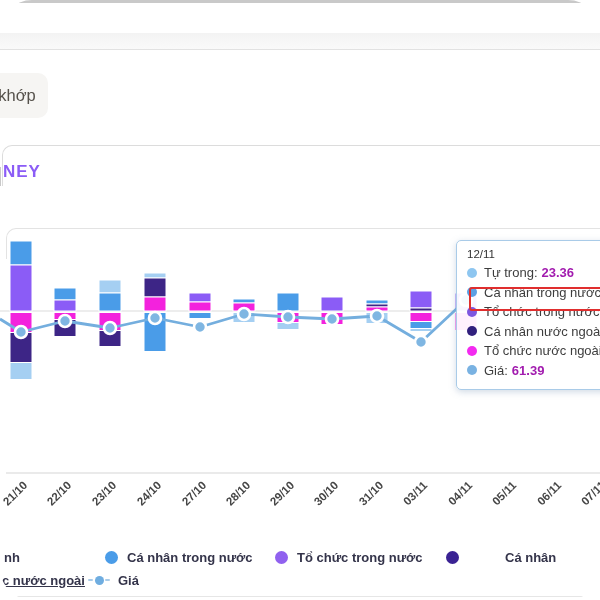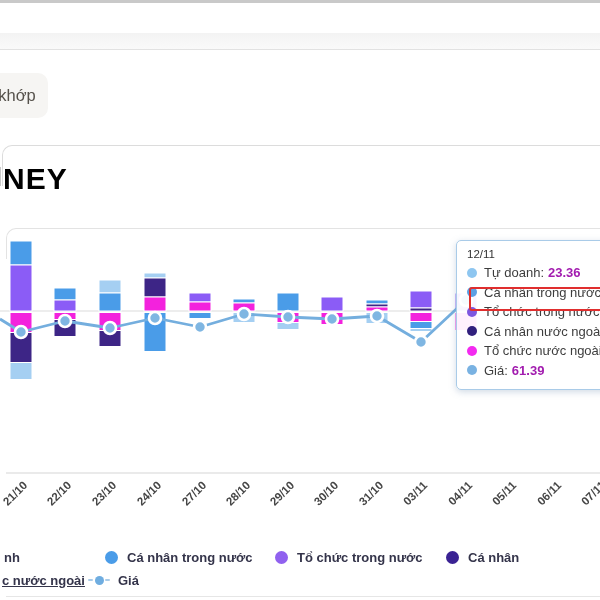--- a/index.html
+++ b/index.html
@@ -1,27 +1,27 @@
 <!DOCTYPE html>
 <html><head>
 <meta charset="utf-8">
 <style>
   html,body{margin:0;padding:0;}
   .page{position:relative;width:600px;height:600px;background:#fff;overflow:hidden;
-        font-family:"Liberation Sans","DejaVu Sans",sans-serif;}
+        font-family:"Liberation Sans","DejaVu Sans",sans-serif;border-radius:32px;}
   .topline{position:absolute;left:0;top:0;width:600px;height:3px;background:#c9c9c9;}
   .band{position:absolute;left:0;top:33px;width:600px;height:16px;
         background:linear-gradient(#f3f3f3,#fafafa);border-bottom:1px solid #e2e2e2;}
   .btn-khop{position:absolute;left:-24px;top:73px;width:72px;height:45px;border:none;
         border-radius:10px;background:#f6f5f3;color:#55514b;font-size:16.5px;
         font-family:inherit;text-align:center;padding-left:16px;cursor:pointer;}
   .card1{position:absolute;left:2px;top:145px;width:640px;height:40px;
         border-top:1.5px solid #dcdcdc;border-left:1.5px solid #dcdcdc;
         border-radius:10px 0 0 0;pointer-events:none;}
-  .logo{position:absolute;left:3px;top:162px;color:#000000;font-size:30px;font-weight:800;
+  .logo{position:absolute;left:3px;top:162px;color:#8b5cf6;font-size:17px;font-weight:800;
         letter-spacing:1px;text-align:right;}
   .logo-frag{position:absolute;left:-3px;top:167px;width:4px;height:19px;background:#c9c9c9;}
   .card2{position:absolute;left:6px;top:228px;width:640px;height:30px;
         border-top:1.5px solid #e3e3e3;border-left:1.5px solid #e3e3e3;
         border-radius:10px 0 0 0;pointer-events:none;}
   .card2-bottom{position:absolute;left:6px;top:596px;width:594px;border-top:1px solid #e6e6e6;}
   .chart-wrap{position:absolute;left:0;top:228px;width:620px;height:372px;}
   .tooltip{position:absolute;left:456px;top:240px;width:172px;
         background:rgba(255,255,255,0.93);border:1.5px solid #a9cbe8;border-radius:5px;
         box-shadow:0 2px 7px rgba(120,150,180,0.35);padding:7px 10px 9px 10px;z-index:5;}
@@ -130,21 +130,21 @@
           <text transform="translate(606,258) rotate(-45)" text-anchor="end">07/11</text>
         </g>
       </svg>
   </div>
 
   <div class="tooltip">
     <div class="tt-date">12/11</div>
     <div id="tt-rows">
         <div class="tt-row">
           <span class="tt-dot" style="background: rgb(142, 198, 240);"></span>
-          <span>Tự doanh: </span>
+          <span>Tự trong: </span>
           <span class="tt-val">23.36</span>
         </div>
         <div class="tt-row">
           <span class="tt-dot" style="background: rgb(91, 159, 227);"></span>
           <span>Cá nhân trong nước</span>
         </div>
         <div class="tt-row">
           <span class="tt-dot" style="background: rgb(126, 87, 224);"></span>
           <span>Tổ chức trong nước</span>
         </div>
@@ -171,21 +171,21 @@
           <span>nh</span>
         </span>
         <span class="lg-item" style="left: 105px; top: 546px;">
           <span class="lg-dot" style="background: rgb(74, 156, 232);"></span>
           <span>Cá nhân trong nước</span>
         </span>
         <span class="lg-item" style="left: 275px; top: 546px;">
           <span class="lg-dot" style="background: rgb(144, 97, 239);"></span>
           <span>Tổ chức trong nước</span>
         </span>
-        <span class="lg-item" style="left: 446px; top: 546px;">
+        <span class="lg-item" style="left: 446px; top: 546px; gap: 37px;">
           <span class="lg-dot" style="background: rgb(58, 34, 147);"></span>
           <span>Cá nhân</span>
         </span>
       </div>
     <div id="legend-row2">
         <span class="lg-item" style="left: 2px; top: 569px; text-decoration: underline;">
           <span>c nước ngoài</span>
         </span>
         <span class="lg-item" style="left: 88px; top: 569px;">
           <span class="lg-marker">

